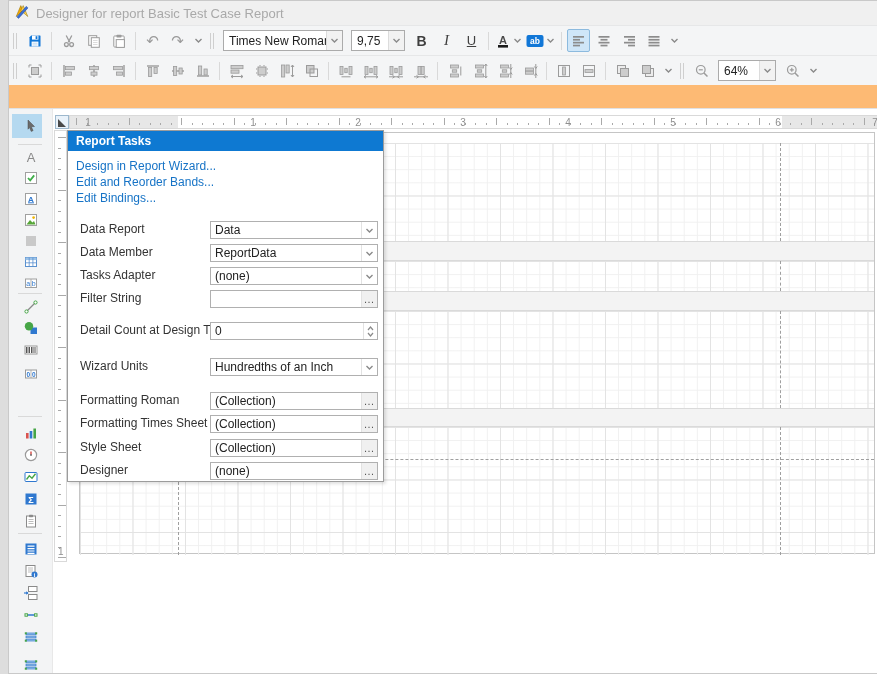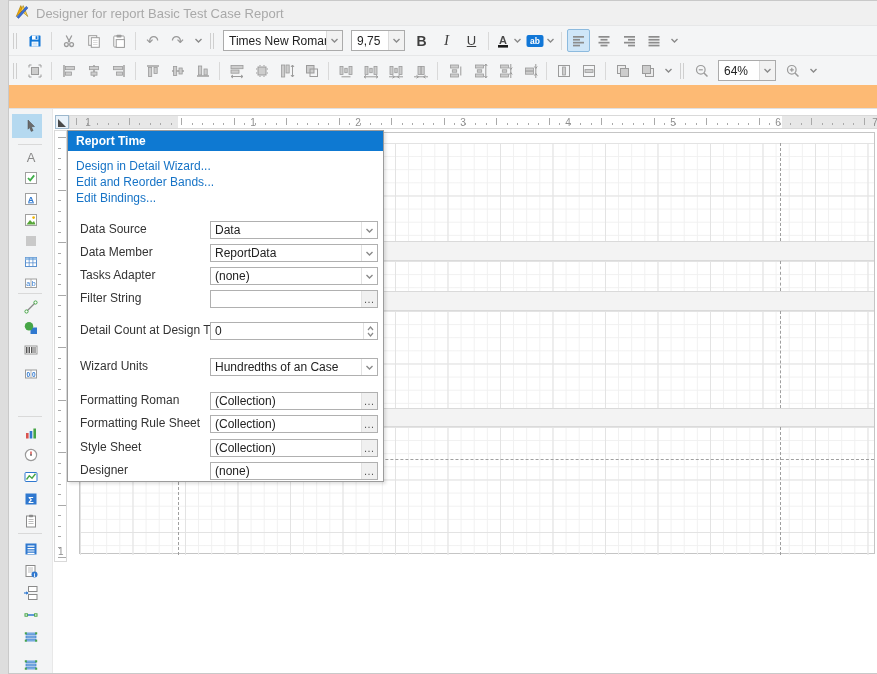--- a/index.html
+++ b/index.html
@@ -872,26 +872,26 @@
           </div>
           <div class="sepband" style="top: 275px; height: 19px;"></div>
           <div class="gridband" style="top: 294px; height: 128px;">
             <div class="vdash" style="left: 98px;"></div>
             <div class="vdash" style="left: 700px;"></div>
             <div class="hdash" style="top: 32px;"></div>
           </div>
         </div>
 
       <div class="rt-panel" id="rt-panel">
-        <div class="rt-header">Report Time</div>
+        <div class="rt-header">Report Tasks</div>
         <div id="rt-body">
-            <div class="rt-link" style="top: 28px;">Design in Detail Wizard...</div>
+            <div class="rt-link" style="top: 28px;">Design in Report Wizard...</div>
             <div class="rt-link" style="top: 44px;">Edit and Reorder Bands...</div>
             <div class="rt-link" style="top: 60px;">Edit Bindings...</div>
-            <div class="rt-label" style="top: 90px;">Data Source</div>
+            <div class="rt-label" style="top: 90px;">Data Report</div>
             <div class="rt-editor" style="top: 90px;">
               <span class="rt-val">Data</span>
               <span class="rt-btn">
                 <svg width="9" height="9" viewBox="0 0 9 9">
                   <path d="M1.5 3 L4.5 6 L7.5 3" fill="none" stroke="#8a8a8a" stroke-width="1.4"></path>
                 </svg>
               </span>
             </div>
             <div class="rt-label" style="top: 113px;">Data Member</div>
             <div class="rt-editor" style="top: 113px;">
@@ -923,33 +923,33 @@
                 <svg width="7" height="5" viewBox="0 0 7 5">
                   <path d="M1 4 L3.5 1 L6 4" fill="none" stroke="#8a8a8a" stroke-width="1.2"></path>
                 </svg>
                 <svg width="7" height="5" viewBox="0 0 7 5">
                   <path d="M1 1 L3.5 4 L6 1" fill="none" stroke="#8a8a8a" stroke-width="1.2"></path>
                 </svg>
               </span>
             </div>
             <div class="rt-label" style="top: 227px;">Wizard Units</div>
             <div class="rt-editor" style="top: 227px;">
-              <span class="rt-val">Hundredths of an Case</span>
+              <span class="rt-val">Hundredths of an Inch</span>
               <span class="rt-btn">
                 <svg width="9" height="9" viewBox="0 0 9 9">
                   <path d="M1.5 3 L4.5 6 L7.5 3" fill="none" stroke="#8a8a8a" stroke-width="1.4"></path>
                 </svg>
               </span>
             </div>
             <div class="rt-label" style="top: 261px;">Formatting Roman</div>
             <div class="rt-editor" style="top: 261px;">
               <span class="rt-val">(Collection)</span>
               <span class="rt-btn ell">…</span>
             </div>
-            <div class="rt-label" style="top: 284px;">Formatting Rule Sheet</div>
+            <div class="rt-label" style="top: 284px;">Formatting Times Sheet</div>
             <div class="rt-editor" style="top: 284px;">
               <span class="rt-val">(Collection)</span>
               <span class="rt-btn ell">…</span>
             </div>
             <div class="rt-label" style="top: 308px;">Style Sheet</div>
             <div class="rt-editor" style="top: 308px;">
               <span class="rt-val">(Collection)</span>
               <span class="rt-btn ell">…</span>
             </div>
             <div class="rt-label" style="top: 331px;">Designer</div>

